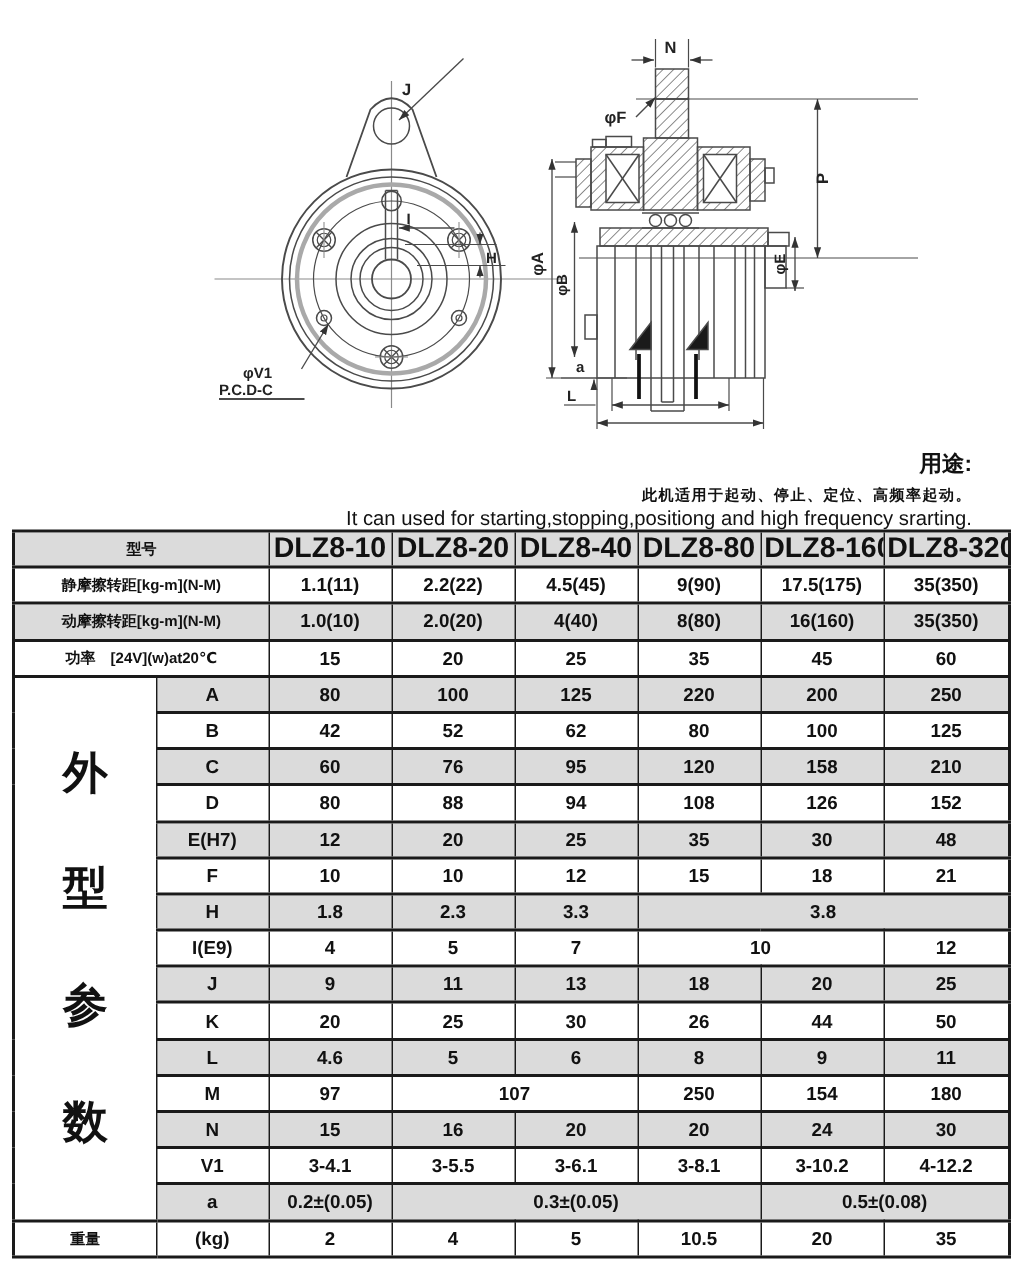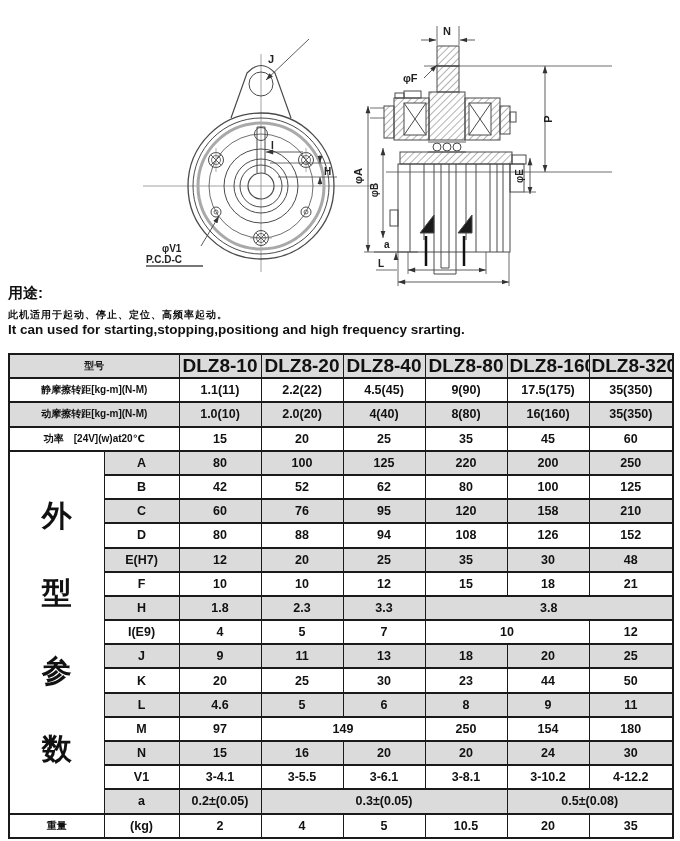--- a/index.html
+++ b/index.html
@@ -1,24 +1,24 @@
 <!DOCTYPE html>
 <html><head>
 <meta charset="utf-8">
 <style>
   html,body{margin:0;padding:0;background:#fff;}
   .page{
     position:relative;width:680px;height:841px;background:#ffffff;overflow:hidden;
     font-family:"Liberation Sans","DejaVu Sans",sans-serif;color:#111;
   }
   .drawings{position:absolute;left:0;top:0;}
-  .usage{position:absolute;left:8px;top:284px;width:640px;}
+  .usage{position:absolute;left:8px;top:300px;width:640px;text-align:right;}
   .usage .head{font-size:15px;font-weight:bold;margin:0 0 4px 0;}
   .usage .cn{font-size:10px;font-weight:bold;margin:0;line-height:15px;letter-spacing:1px;}
-  .usage .en{font-size:13.5px;font-weight:bold;margin:0;line-height:15px;}
+  .usage .en{font-size:13.5px;font-weight:normal;margin:0;line-height:15px;}
   table.spec{
     position:absolute;left:8px;top:353px;width:664px;
     border-collapse:collapse;table-layout:fixed;
     border:2px solid #1a1a1a;
   }
   table.spec td{
     border:1px solid #1a1a1a;border-top-width:2px;border-bottom-width:2px;
     height:22.2px;padding:0 2px;text-align:center;vertical-align:middle;
     font-weight:bold;font-size:12.5px;white-space:nowrap;overflow:hidden;
     background:#ffffff;
@@ -357,37 +357,37 @@
           <td>13</td>
           <td>18</td>
           <td>20</td>
           <td>25</td>
         </tr>
         <tr>
           <td class="param">K</td>
           <td>20</td>
           <td>25</td>
           <td>30</td>
-          <td>23</td>
+          <td>26</td>
           <td>44</td>
           <td>50</td>
         </tr>
         <tr class="shade">
           <td class="param">L</td>
           <td>4.6</td>
           <td>5</td>
           <td>6</td>
           <td>8</td>
           <td>9</td>
           <td>11</td>
         </tr>
         <tr>
           <td class="param">M</td>
           <td>97</td>
-          <td colspan="2">149</td>
+          <td colspan="2">107</td>
           <td>250</td>
           <td>154</td>
           <td>180</td>
         </tr>
         <tr class="shade">
           <td class="param">N</td>
           <td>15</td>
           <td>16</td>
           <td>20</td>
           <td>20</td>

